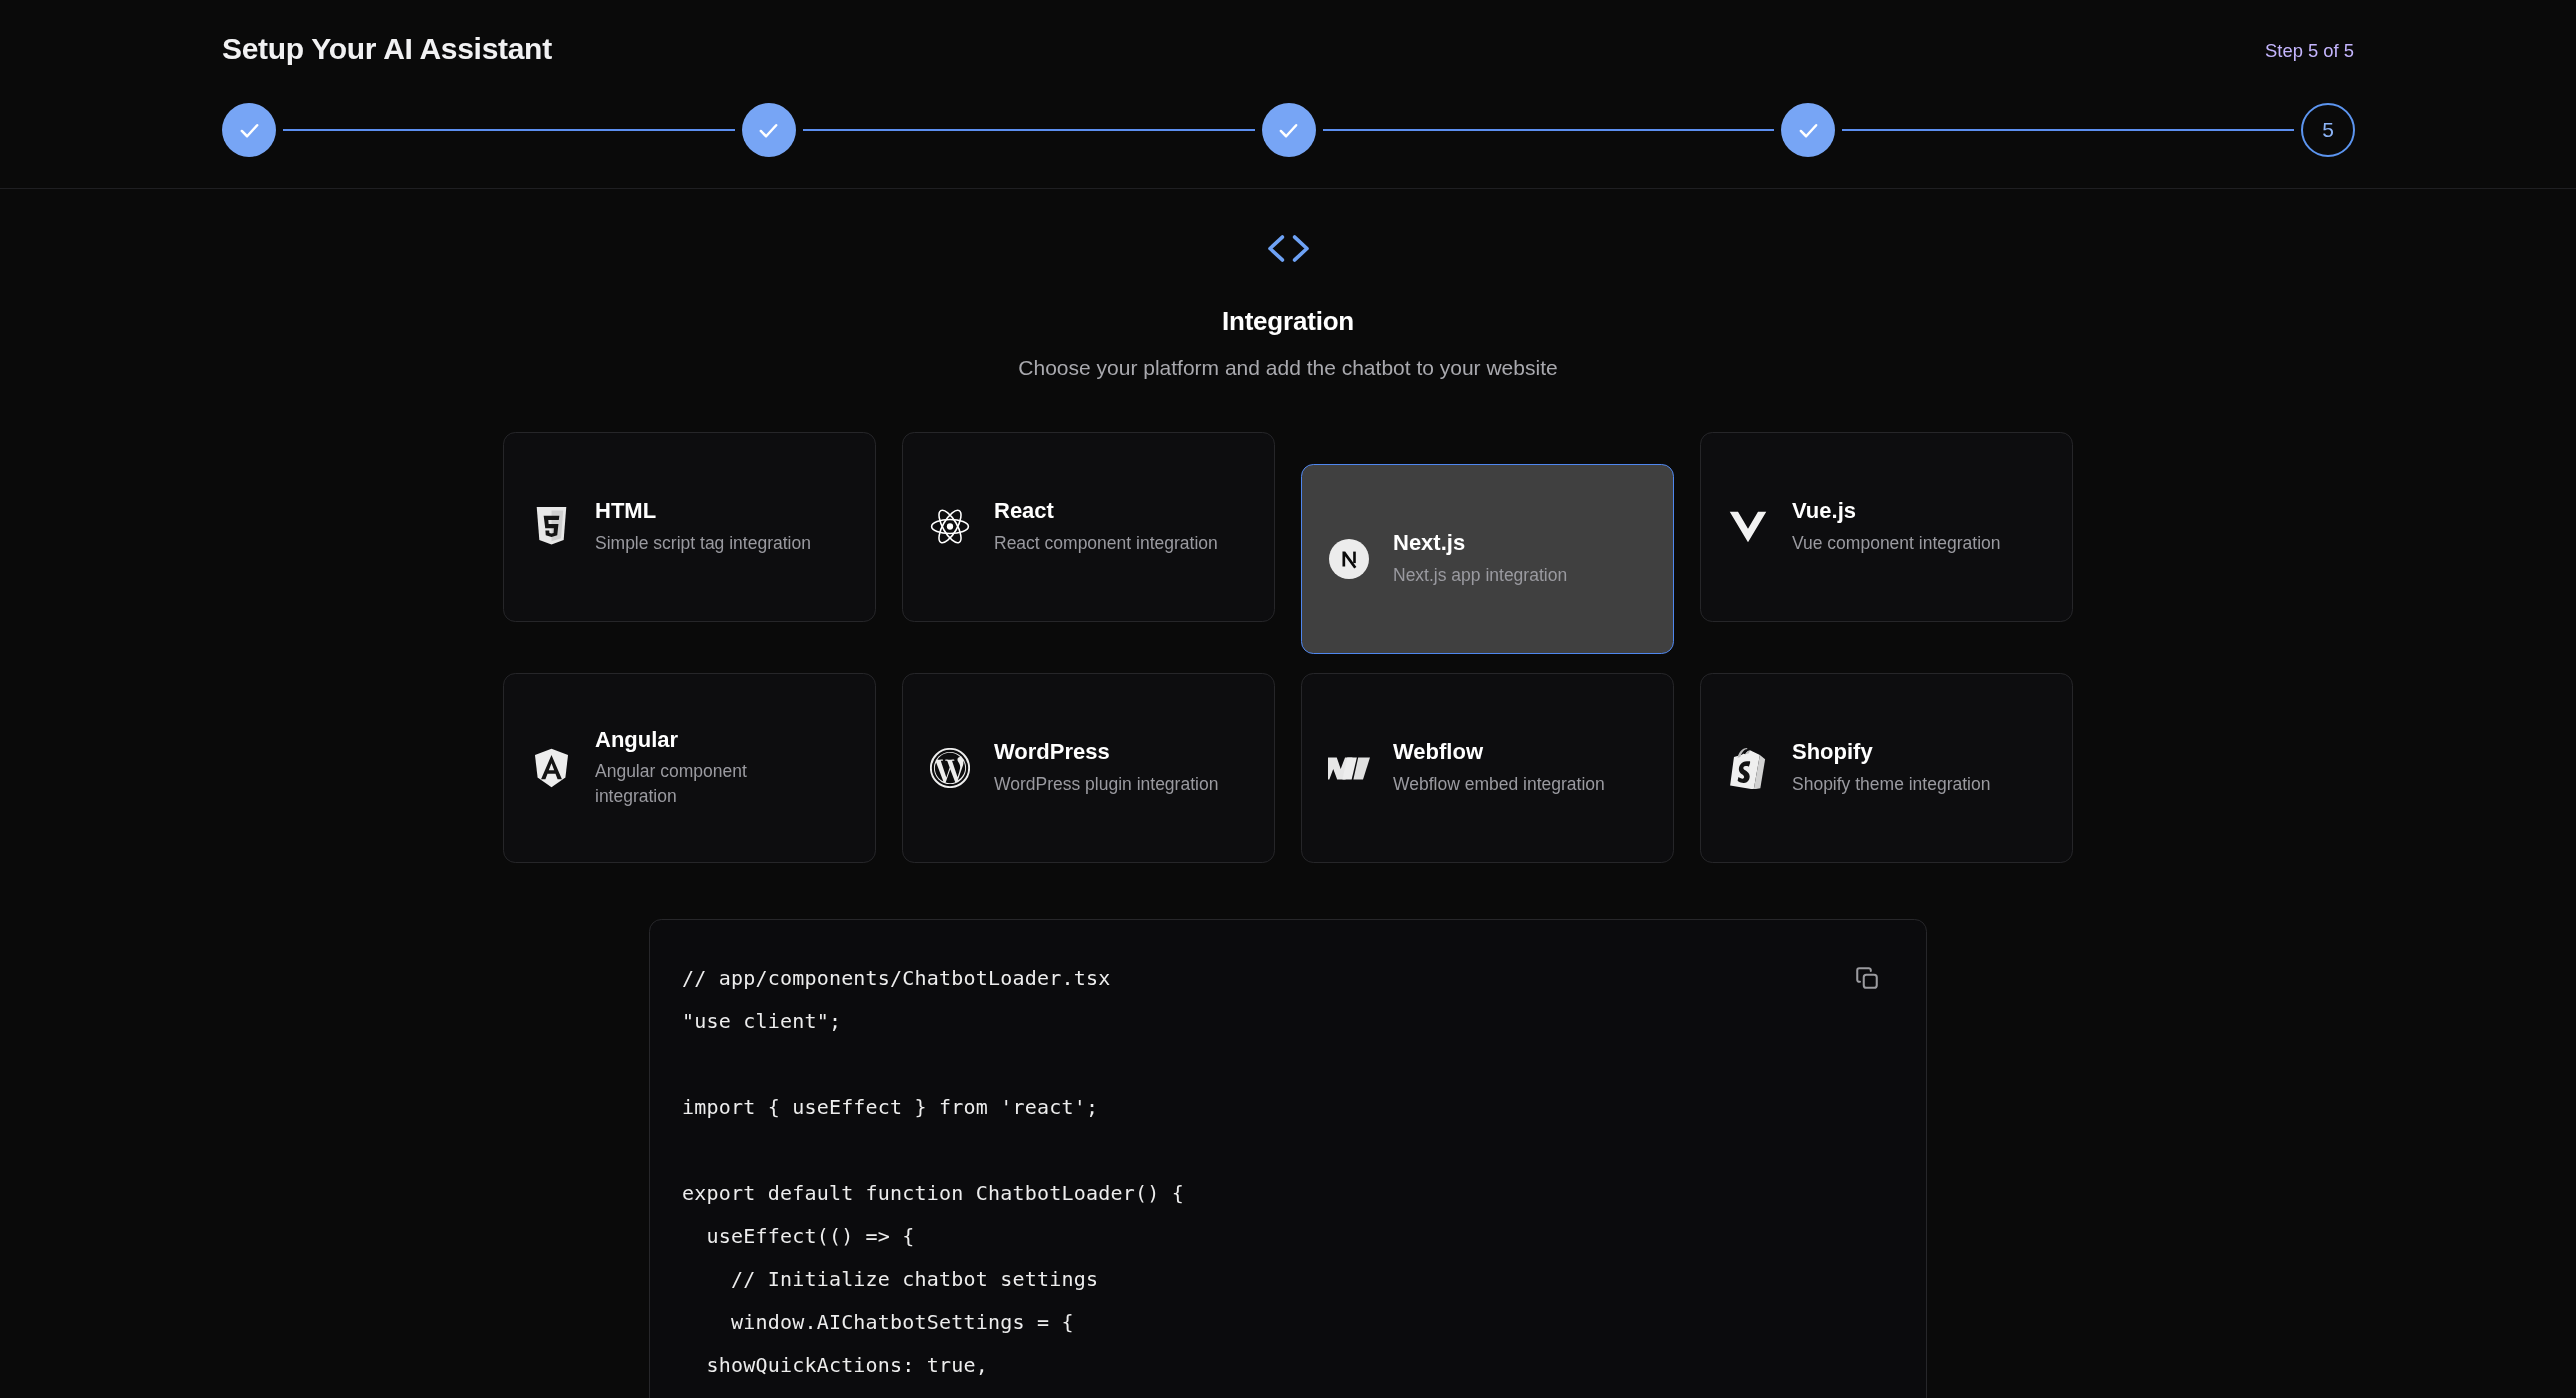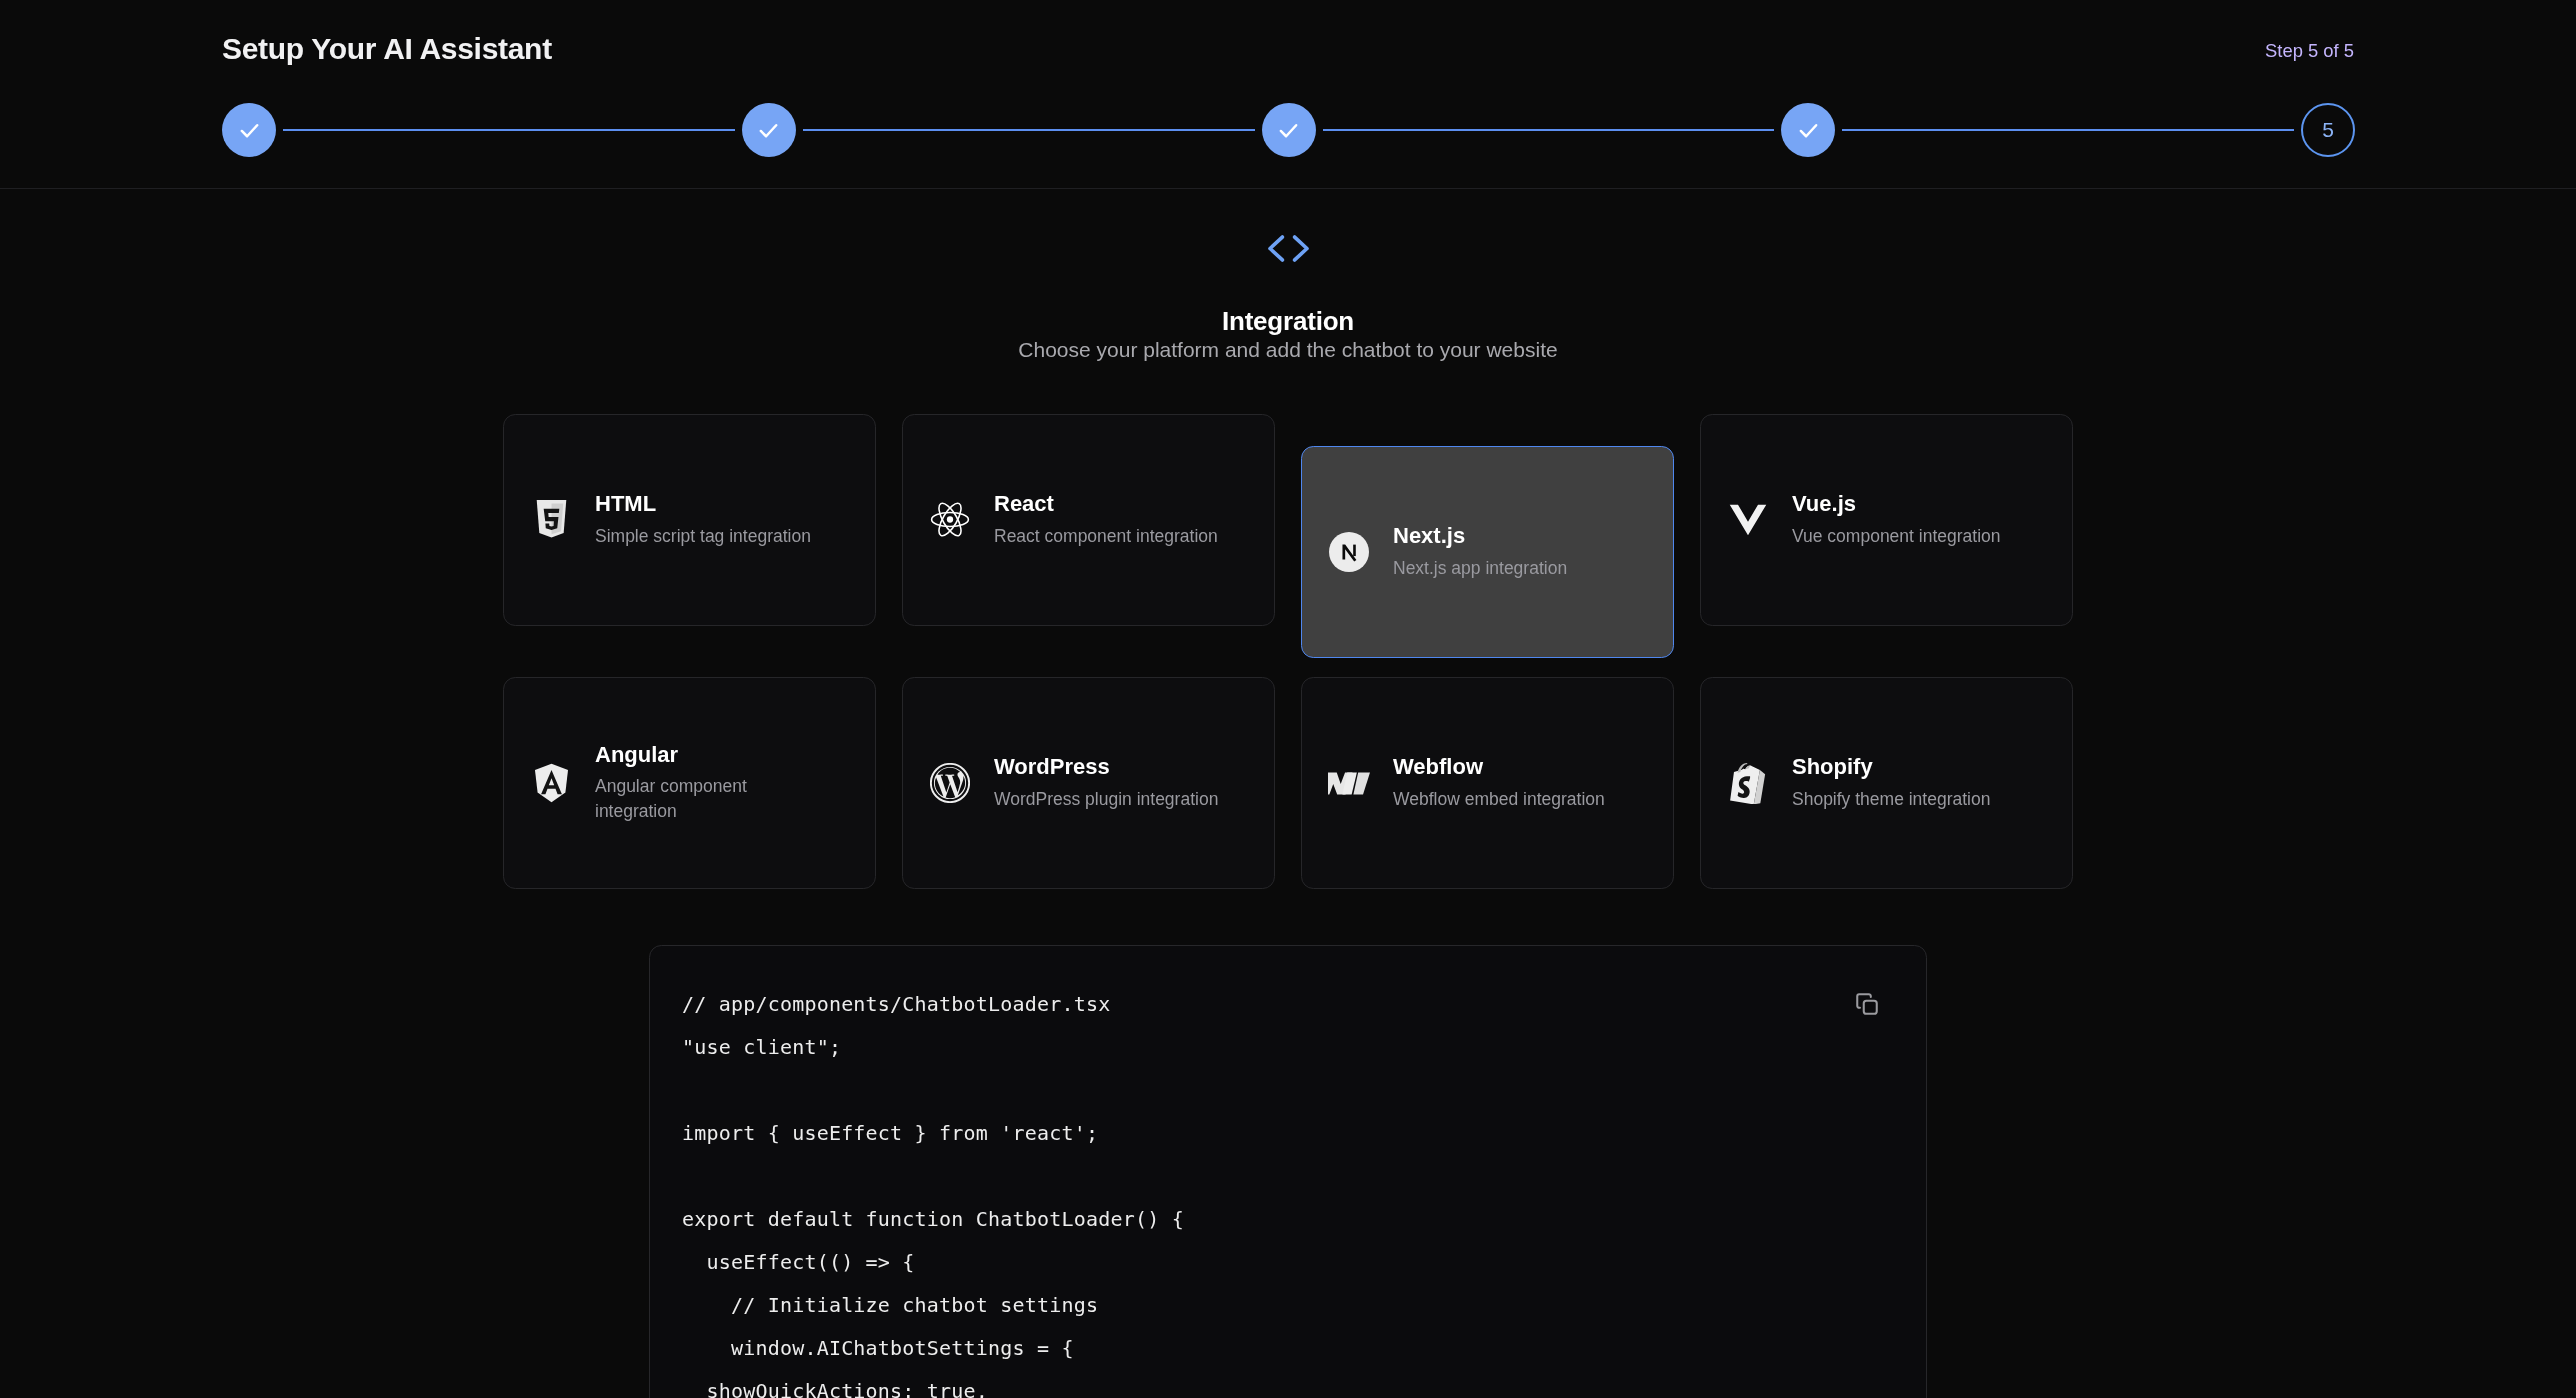--- a/index.html
+++ b/index.html
@@ -106,39 +106,39 @@
     font-weight: 700;
     margin-top: 39px;
     color: #ffffff;
     letter-spacing: -0.2px;
   }
 
   .section-sub {
     text-align: center;
     font-size: 21px;
     color: #a9a9ae;
-    margin-top: 1px;
+    margin-top: 19px;
     font-weight: 400;
   }
 
   
   .platform-grid {
     width: 1570px;
     margin: 52px auto 0 auto;
     display: grid;
     grid-template-columns: repeat(4, 1fr);
     column-gap: 26px;
     row-gap: 19px;
   }
 
   .platform-card {
     background: #0d0d0f;
     border: 0.9px solid #262629;
     border-radius: 12.3px;
-    height: 212px;
+    height: 190px;
     display: flex;
     align-items: center;
     padding: 0 26px;
     gap: 23px;
     cursor: pointer;
   }
 
   .platform-card.selected {
     border: 1.8px solid #4f87ef;
     background: #404040;

